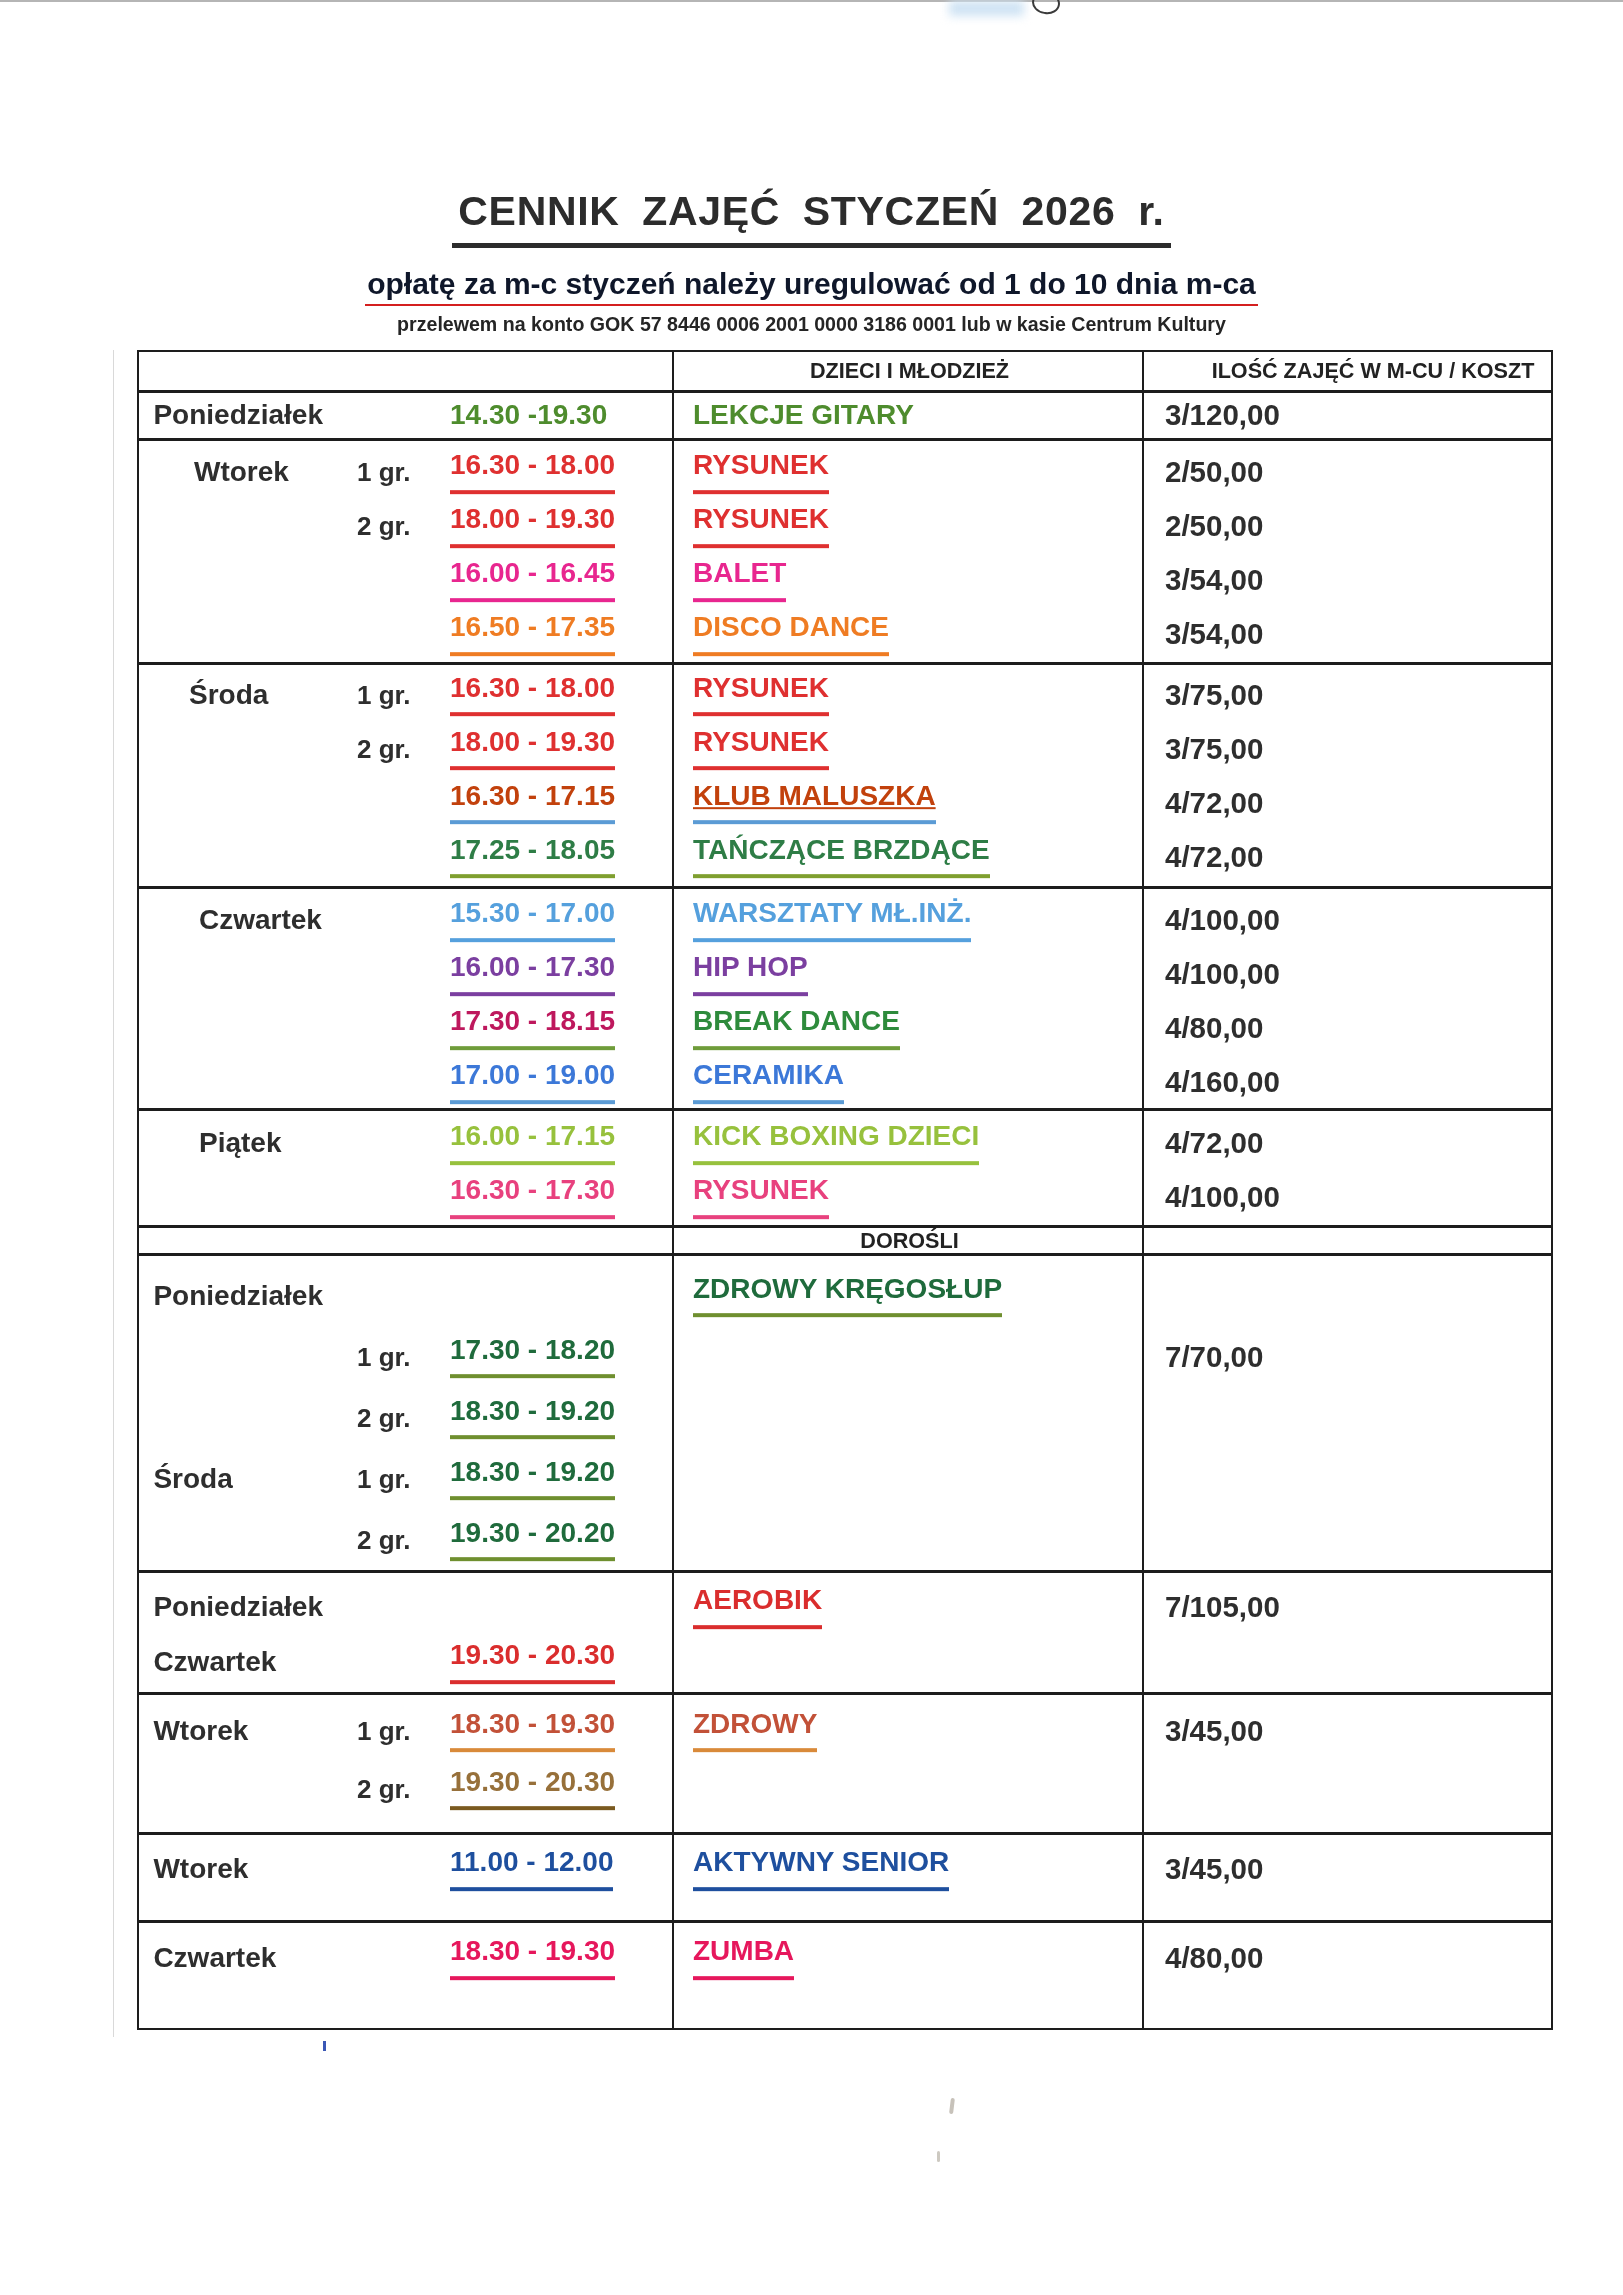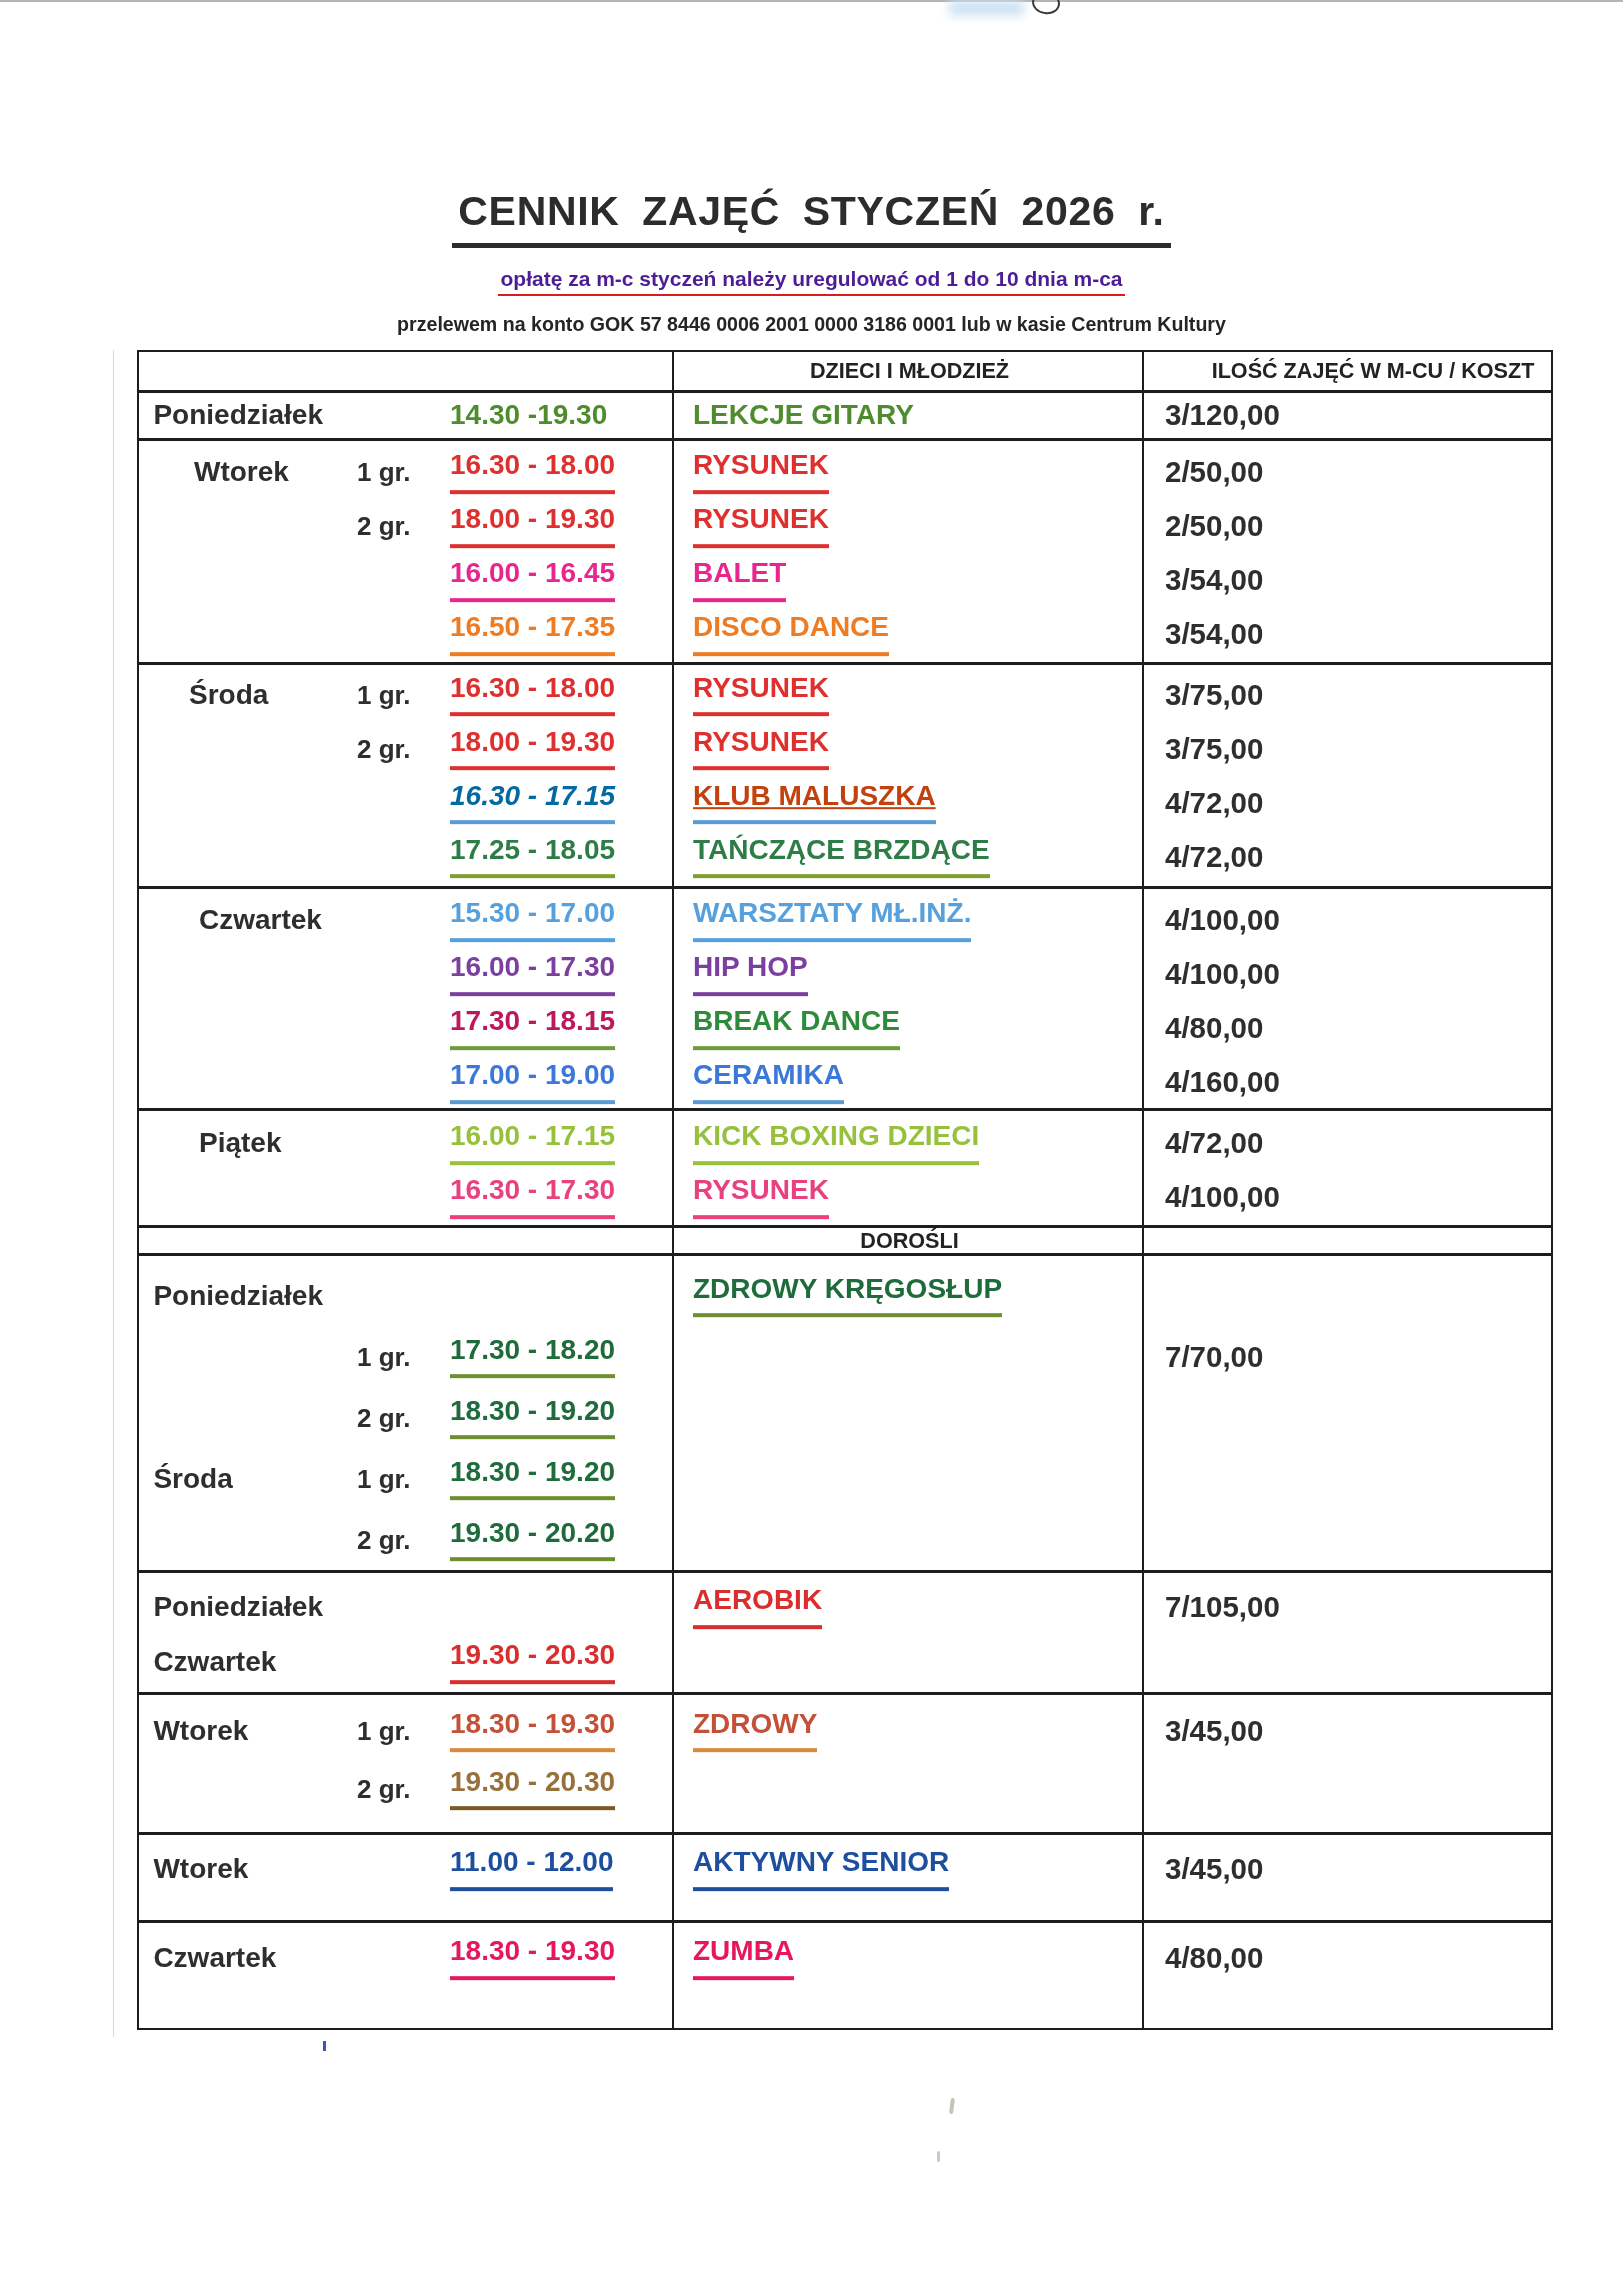--- a/index.html
+++ b/index.html
@@ -9,21 +9,21 @@
   }
   
   .title-wrap{position:absolute;top:181px;left:0;width:100%;text-align:center;}
   .title-text{
     display:inline-block;font-size:41px;font-weight:bold;color:#2c2c2c;
     letter-spacing:0.7px;word-spacing:10.5px;padding:0 6.5px 7.9px 6.5px;
     border-bottom:5.9px solid #2c2c2c;white-space:nowrap;margin-top:7px;
   }
   .subtitle-wrap{position:absolute;top:267px;left:0;width:100%;text-align:center;}
   .subtitle-text{
-    display:inline-block;font-size:21px;font-weight:bold;color:#4c1d95;
+    display:inline-block;font-size:30px;font-weight:bold;color:#0f172a;
     padding:0 2.6px 3.3px 2.6px;border-bottom:2.6px solid #d41f1f;white-space:nowrap;text-align:right;
   }
   .payment-wrap{position:absolute;top:313px;left:0;width:100%;text-align:center;}
   .payment-text{font-size:19.6px;font-weight:bold;color:#252525;white-space:nowrap;}
 
   
   .price-table{
     position:absolute;left:137px;top:350px;width:1416px;
     border:2.6px solid #1d1d1d;box-sizing:border-box;background:#fff;
   }
@@ -139,21 +139,21 @@
           <div class="act"><span class="txt u" style="color: rgb(223, 48, 48); border-bottom-color: rgb(223, 48, 48);">RYSUNEK</span></div>
           <span class="price">3/75,00</span>
         </div>
         <div class="row" style="height: 54px;">
           <span class="grp">2 gr.</span>
           <div class="time"><span class="txt u" style="color: rgb(223, 48, 48); border-bottom-color: rgb(223, 48, 48);">18.00 - 19.30</span></div>
           <div class="act"><span class="txt u" style="color: rgb(223, 48, 48); border-bottom-color: rgb(223, 48, 48);">RYSUNEK</span></div>
           <span class="price">3/75,00</span>
         </div>
         <div class="row" style="height: 54px;">
-          <div class="time"><span class="txt u" style="color: #0369a1; border-bottom-color: rgb(91, 155, 213); font-style: italic;">16.30 - 17.15</span></div>
+          <div class="time"><span class="txt u" style="color: #c2410c; border-bottom-color: rgb(91, 155, 213);">16.30 - 17.15</span></div>
           <div class="act"><span class="txt u" style="color: #c2410c; border-bottom-color: rgb(91, 155, 213); text-decoration: underline;">KLUB MALUSZKA</span></div>
           <span class="price">4/72,00</span>
         </div>
         <div class="row" style="height: 54px;">
           <div class="time"><span class="txt u" style="color: rgb(46, 125, 70); border-bottom-color: rgb(127, 159, 47);">17.25 - 18.05</span></div>
           <div class="act"><span class="txt u" style="color: rgb(46, 125, 70); border-bottom-color: rgb(127, 159, 47);">TAŃCZĄCE BRZDĄCE</span></div>
           <span class="price">4/72,00</span>
         </div>
       </div>
       <div class="section" style="height: 222px; padding-top: 3.9px;">

